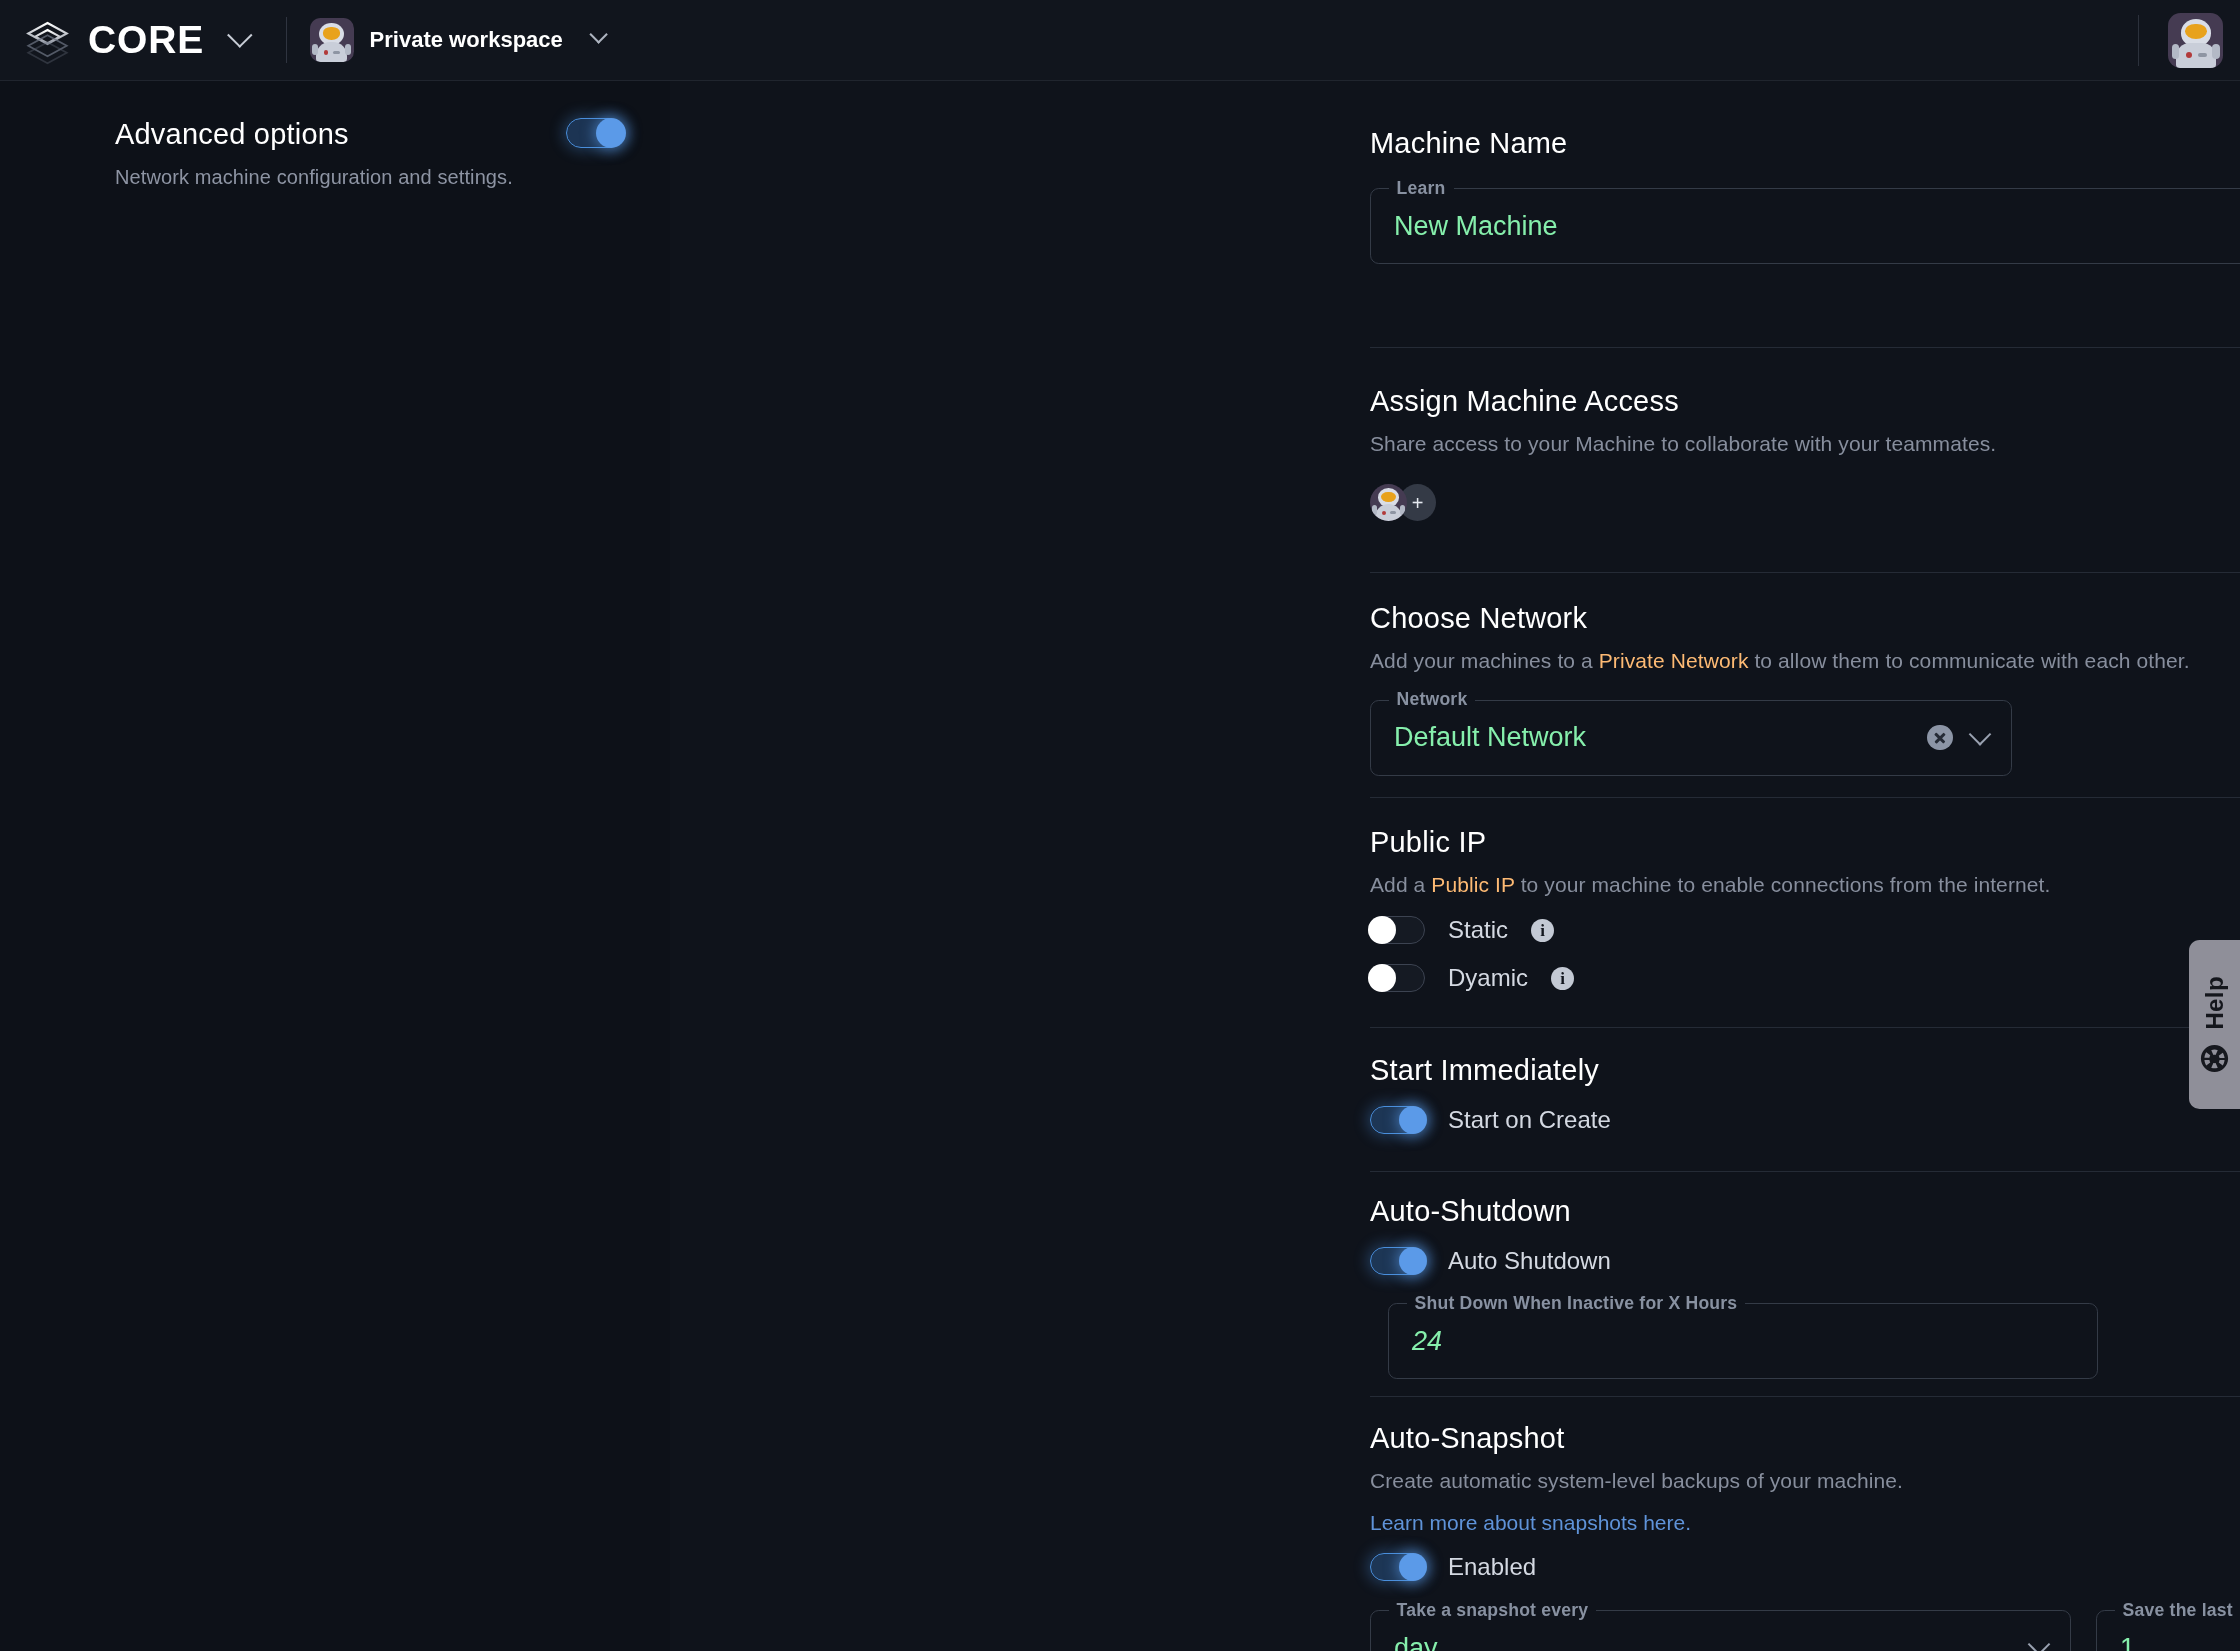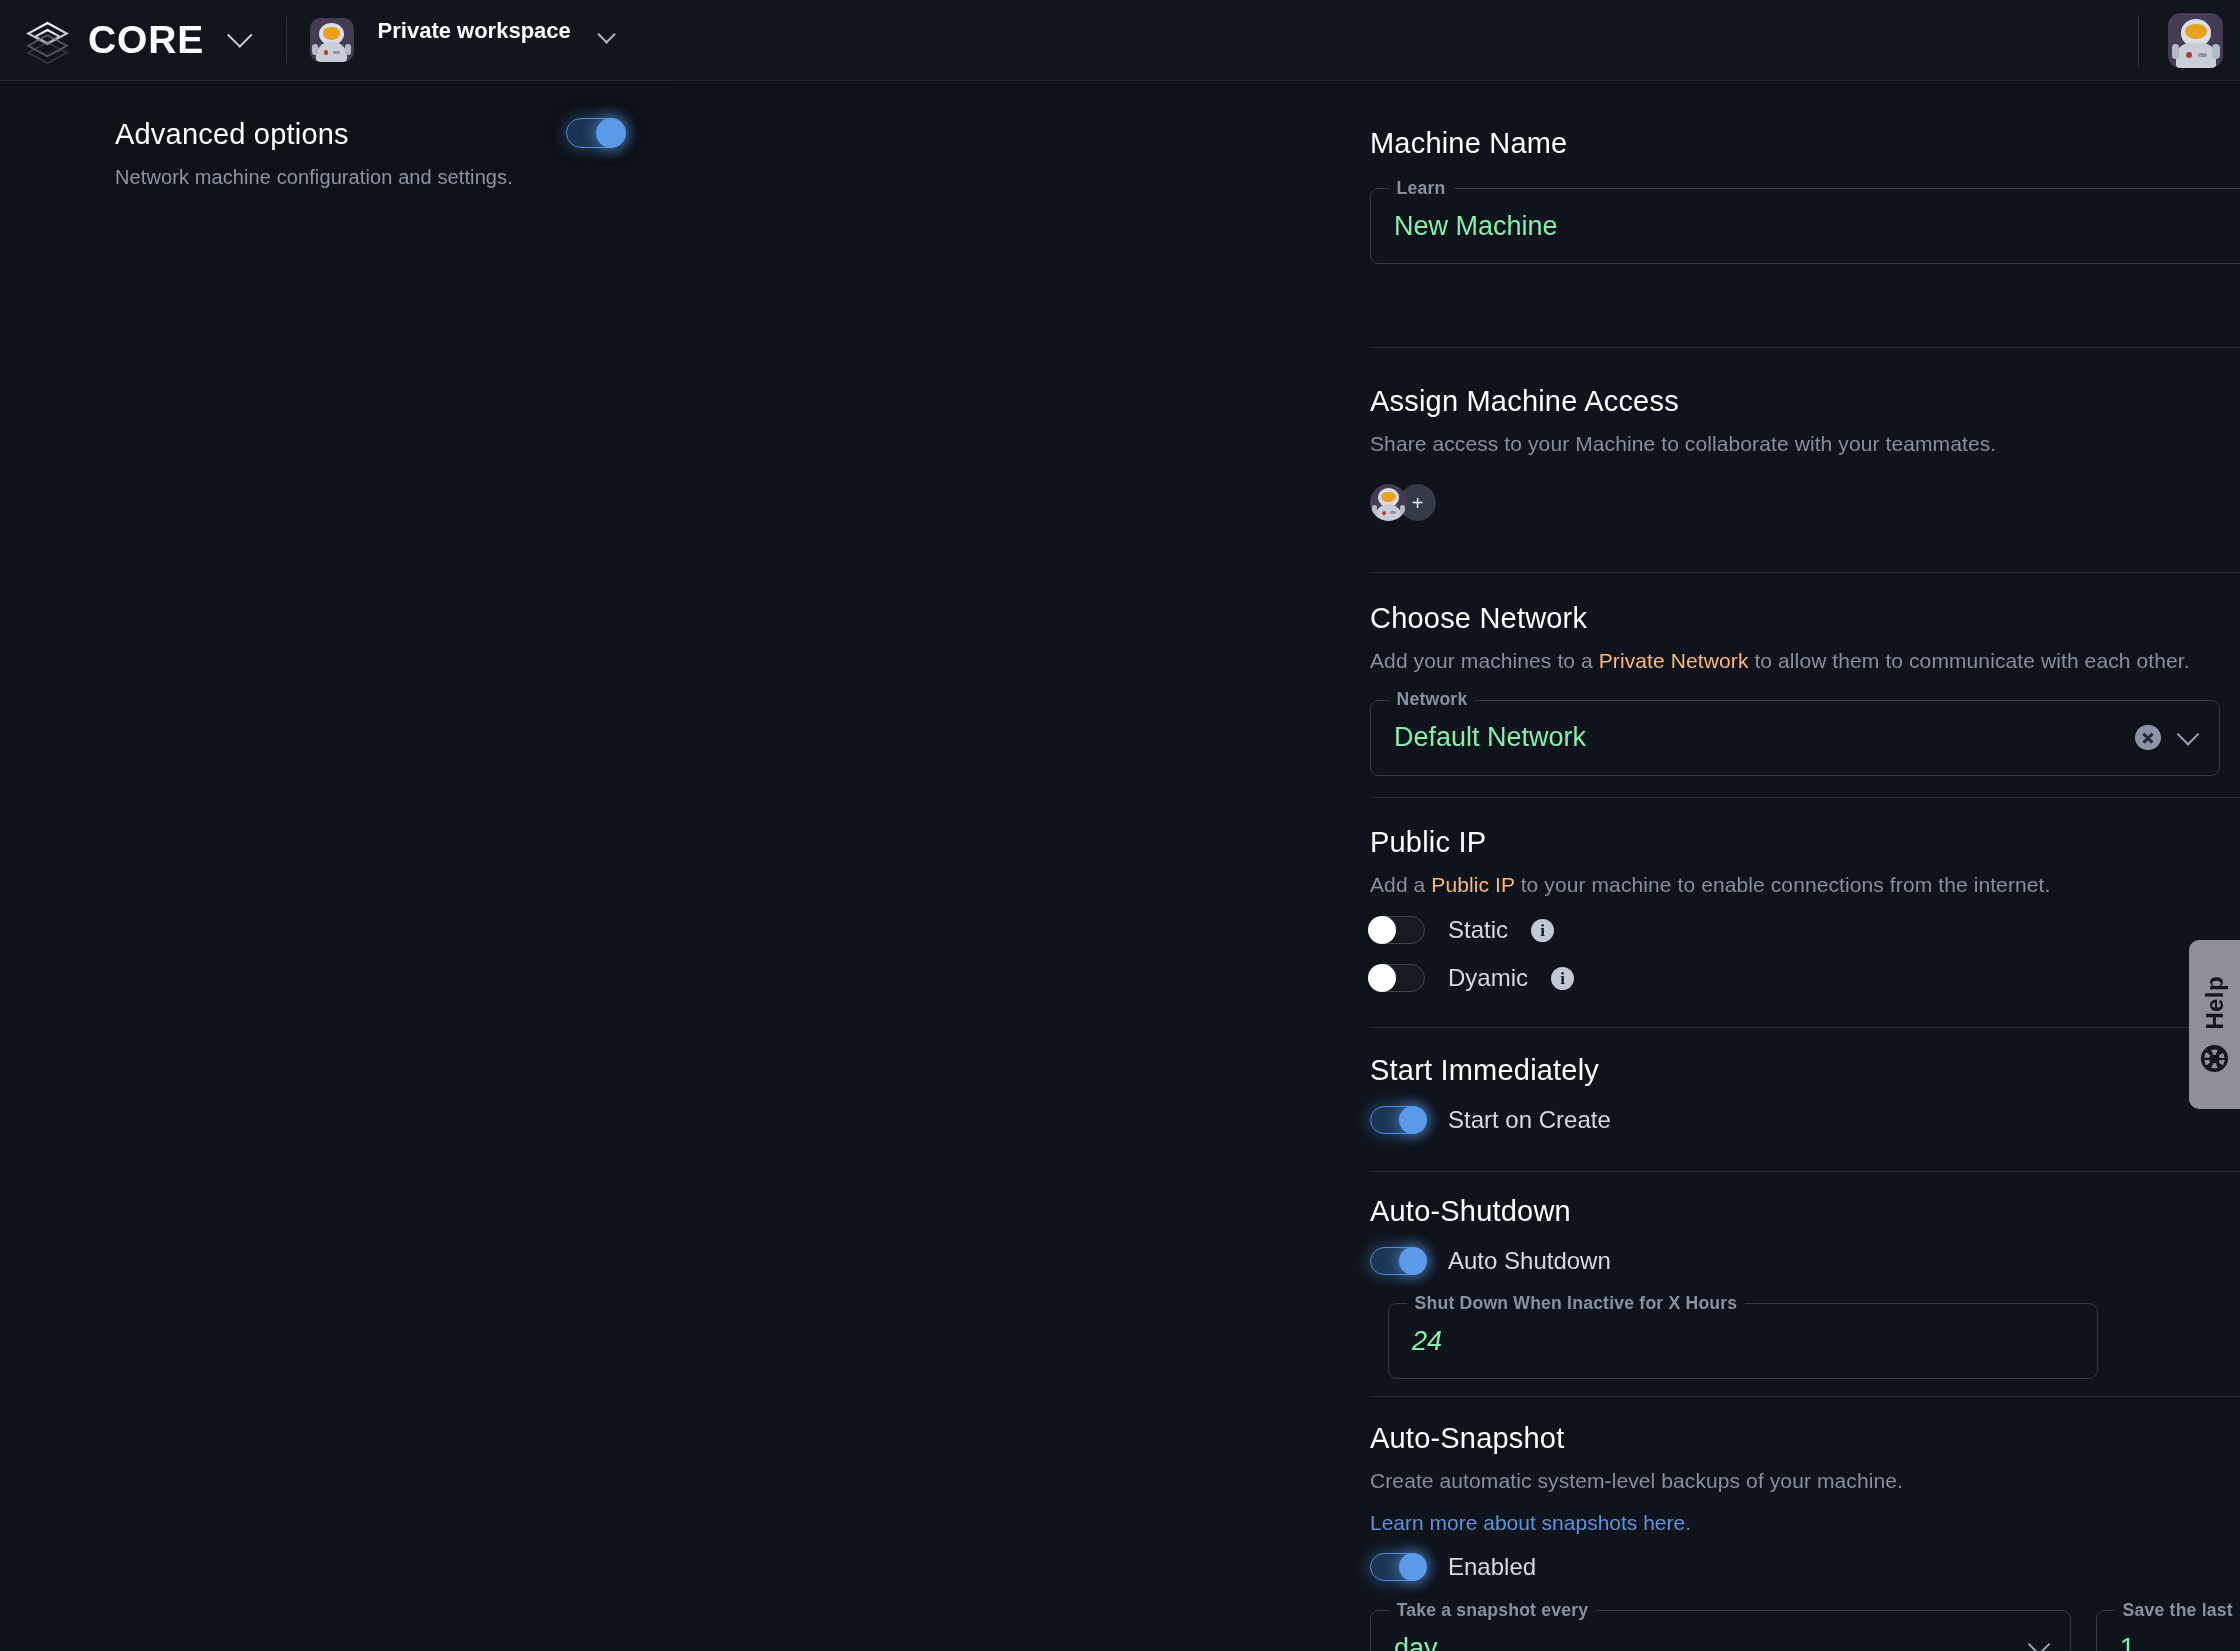--- a/index.html
+++ b/index.html
@@ -49,21 +49,21 @@
   .caret-btn {
     width: 46px; height: 46px;
     display: flex; align-items: center; justify-content: center;
     margin-left: 12.4px;
   }
   .vdivider {
     width: 0.9px; height: 46px;
     background: #2f3440;
     margin: 0 23px;
   }
-  .ws-block { display: flex; align-items: flex-start; gap: 24px; }
+  .ws-block { display: flex; align-items: center; gap: 16px; }
   .ws-avatar {
     width: 44px; height: 44px;
     border-radius: 10.6px;
     flex: none;
     overflow: hidden;
     position: relative;
   }
   .ws-name {
     color: #ffffff;
     font-size: 22px;
@@ -420,21 +420,21 @@
           </span>
       </span>
       <span class="ag-add">+</span>
     </div>
   </div>
   <div class="divider" style="position:absolute; left:700px; top:491px;"></div>
 
   <div style="position:absolute; left:700px; top:521px; width:1420px;">
     <div class="sec-title">Choose Network</div>
     <div class="sec-desc"><span>Add your machines to a </span><span class="link">Private Network</span><span> to allow them to communicate with each other.</span></div>
-    <div class="field" style="margin-top:26.5px; width:850px;">
+    <div class="field" style="margin-top:26.5px; width:642px;">
       <span class="legend">Network</span>
       <span class="value">Default Network</span>
       <span class="field-actions">
         <span class="clear-icon"></span>
         <span class="dd-chev"></span>
       </span>
     </div>
   </div>
   <div class="divider" style="position:absolute; left:700px; top:716px;"></div>
 

